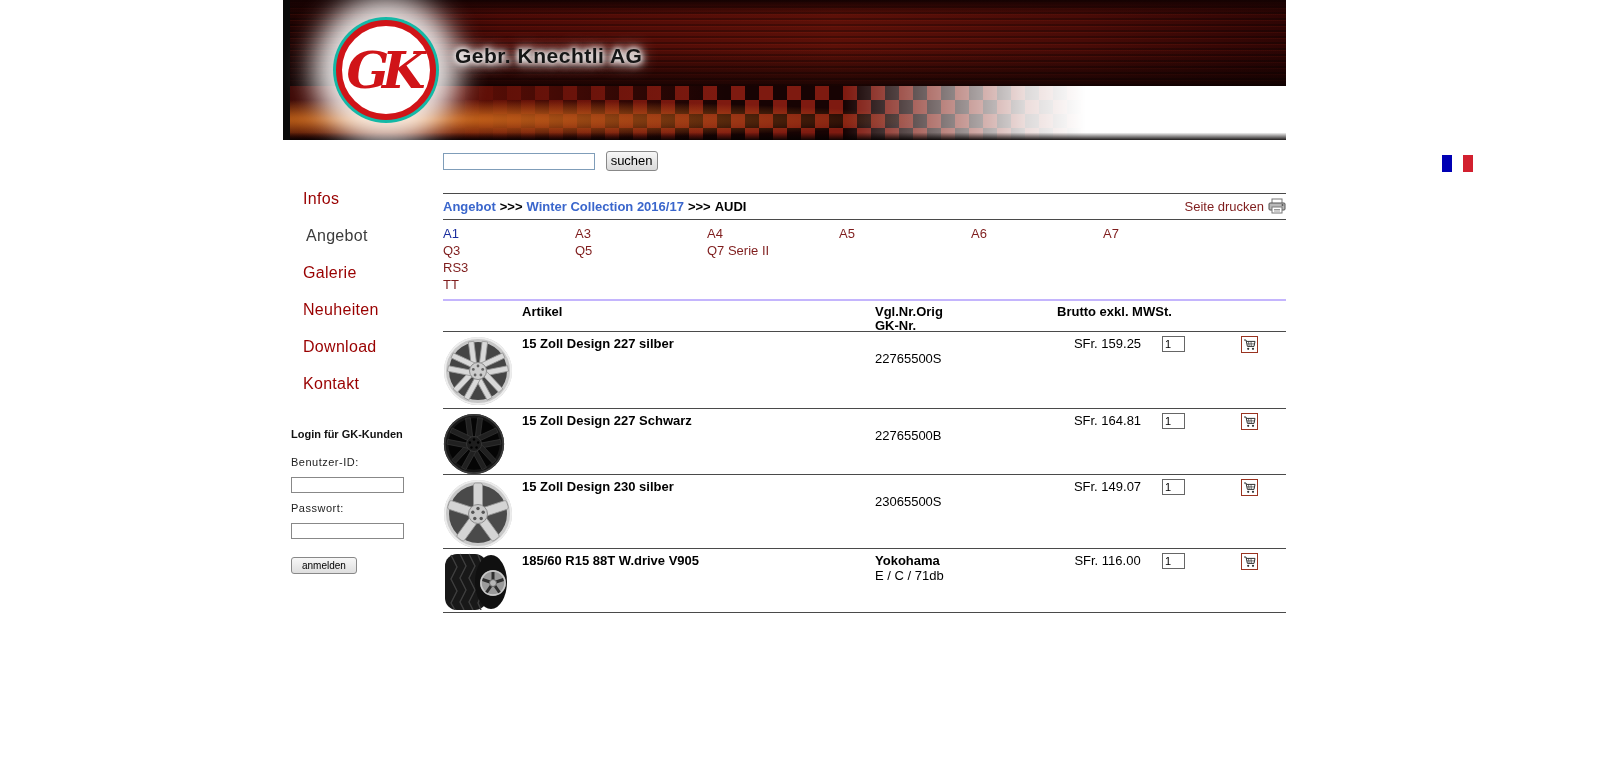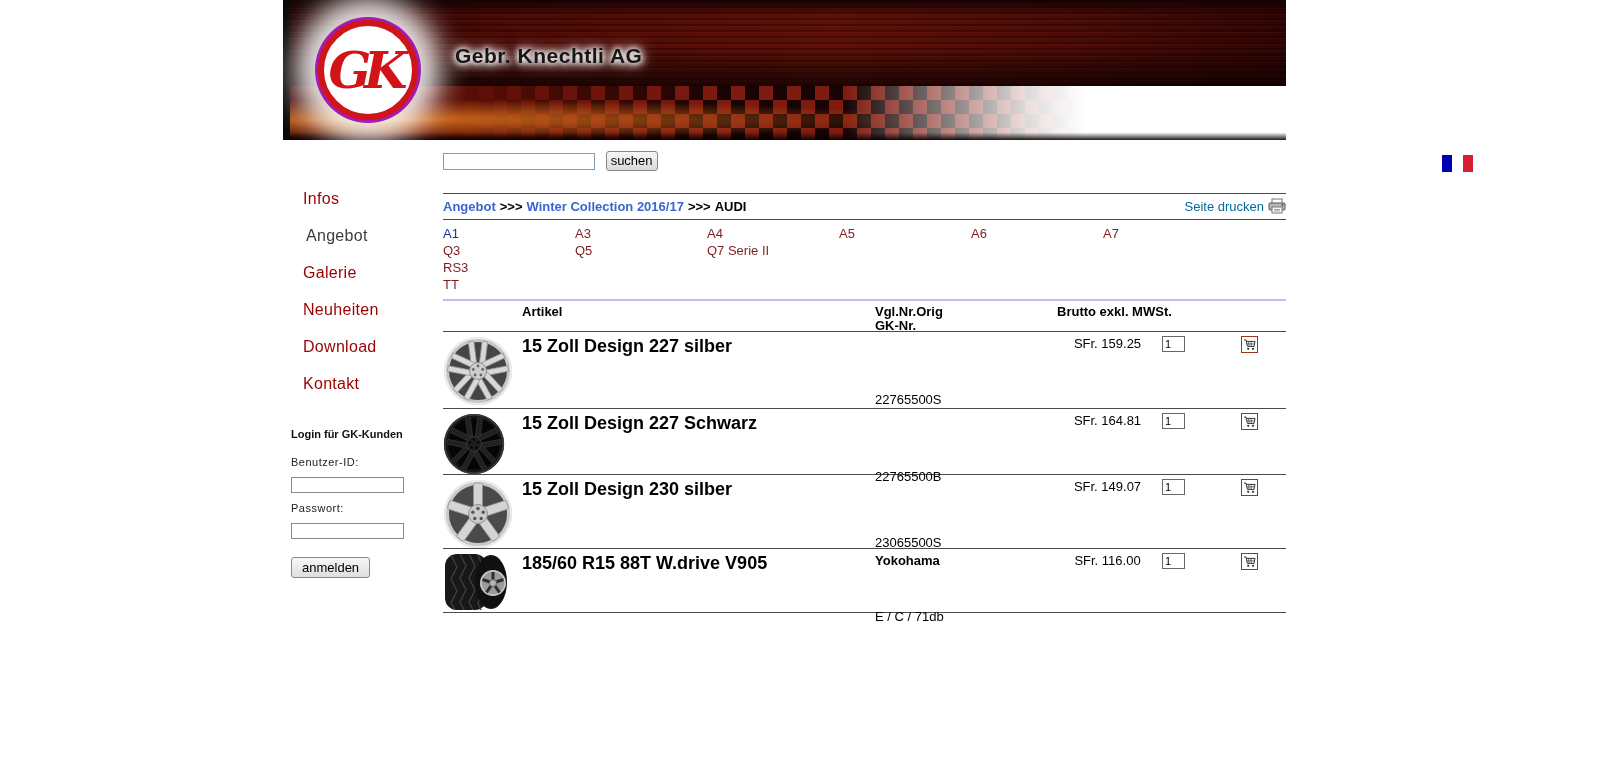--- a/index.html
+++ b/index.html
@@ -21,40 +21,40 @@
     position:absolute; left:0; top:86px; right:0; height:54px;
     background:
       linear-gradient(to top, rgba(5,1,1,0.9) 0%, rgba(5,1,1,0) 14%),
       radial-gradient(ellipse at 11% 62%, rgba(224,120,30,0.85), rgba(0,0,0,0) 42%),
       linear-gradient(to right, #3a0704 0%, #5a0e06 13%, rgba(92,14,6,0.92) 20%, rgba(60,8,4,0.0) 44%),
       linear-gradient(to right, rgba(255,255,255,0) 56%, rgba(255,255,255,0.85) 74%, #ffffff 80%),
       repeating-conic-gradient(#170303 0% 25%, #7e1a10 25% 50%);
     background-size:auto, auto, auto, auto, 28px 28px;
   }
   .banner-leftedge { position:absolute; left:0; top:0; width:7px; height:140px; background:#0a0a0a; }
-  .logo-glow { position:absolute; left:32px; top:17px; width:106px; height:106px; border-radius:50%;
-    background:#a21caf; box-shadow:0 0 28px 20px rgba(255,255,255,0.88); }
+  .logo-glow { position:absolute; left:50px; top:17px; width:106px; height:106px; border-radius:50%;
+    background:#14b8a6; box-shadow:0 0 28px 20px rgba(255,255,255,0.88); }
   .logo-circle { position:absolute; inset:3px; border-radius:50%; border:6px solid #d01418;
     background:#fff; display:flex; align-items:center; justify-content:center; }
   .logo-text { font-family:"DejaVu Serif", serif; font-style:italic; font-weight:bold;
     font-size:50px; color:#d01418; letter-spacing:-7px; padding-right:7px; }
   .company-name { position:absolute; left:172px; top:44px; font-size:21px; font-weight:bold; color:#161616;
     text-shadow:0 0 5px #fff, 0 0 10px #fff, 0 0 18px #fff, 1px 1px 8px #fff; letter-spacing:0.5px; }
 
   
   .sidebar { position:absolute; left:0; top:140px; width:160px; }
   .nav { padding:50px 0 0 20px; }
   .nav-item { display:block; font-size:16px; font-weight:normal; color:#990000; margin-bottom:19px;
     text-decoration:none; letter-spacing:0.3px; cursor:pointer; }
   .nav-item.active { color:#3c3c3c; padding-left:3px; }
   .login { position:absolute; left:8px; top:288px; width:145px; }
   .login-title { font-size:11px; font-weight:bold; color:#111; margin-bottom:16px; }
   .login-label { font-size:11px; color:#222; margin-bottom:9px; letter-spacing:0.5px; }
   .login-input { width:113px; height:16px; border:1px solid #888; background:#fff; font-size:11px; padding:0 2px; display:block; margin-bottom:9px; }
-  .login-btn { margin-top:9px; font-size:13px; padding:2px 10px; border:1px solid #888; border-radius:3px;
+  .login-btn { margin-top:9px; font-size:10px; padding:2px 10px; border:1px solid #888; border-radius:3px;
     background:linear-gradient(to bottom,#f7f7f7,#dedede); cursor:pointer; font-family:"Liberation Sans",sans-serif; }
 
   
   .main { position:absolute; left:160px; top:140px; width:843px; }
 
   .search-row { margin-top:11px; height:22px; }
   .search-input { width:152px; height:17px; border:1px solid #7f9db9; font-size:12px; padding:0 2px; vertical-align:middle; }
   .search-btn { margin-left:7px; font-size:13px; padding:1px 4px 2px; border:1px solid #888; border-radius:3px;
     background:linear-gradient(to bottom,#f7f7f7,#d9d9d9); cursor:pointer; vertical-align:middle; font-family:"Liberation Sans",sans-serif; }
 
@@ -63,42 +63,42 @@
   .flag .b { background:#0000b4; }
   .flag .w { background:#ffffff; }
   .flag .r { background:#d2202f; }
 
   .crumb-bar { margin-top:20px; border-top:1px solid #4a4a4a; border-bottom:1px solid #4a4a4a;
     padding:4px 0 5px; display:flex; justify-content:space-between; align-items:center;gap:8px; }
   .crumb { font-weight:bold; font-size:13px; }
   .crumb a { color:#3a66cc; text-decoration:none; cursor:pointer; }
   .crumb .sep { color:#000; padding:0 4px; }
   .crumb .current { color:#000; }
-  .print-link { font-size:13px; color:#0369a1; text-decoration:none; display:flex; align-items:center; gap:4px; cursor:pointer; }
+  .print-link { font-size:13px; color:#7f1d1d; text-decoration:none; display:flex; align-items:center; gap:4px; cursor:pointer; }
 
   .models { padding:5px 0 6px; }
   .model-row { display:flex; line-height:17px; }
   .model-cell { width:132px; }
   .model-link { color:#7f1d1d; font-size:13px; text-decoration:none; cursor:pointer; }
   .model-link.selected { color:#1c2f9e; font-weight:normal; }
 
   
   .table { border-top:2px solid #c4b5fd; }
   .t-row { display:flex; }
   .col-img { width:79px; padding-top:4px; }
   .col-title { flex:1; padding-top:4px; }
   .col-mid { width:144px; padding-top:4px; }
   .col-price { width:229px; padding-top:4px; display:flex; align-items:flex-start;margin-left:38px; }
   .t-head { height:30px; }
   .t-head .h { font-weight:bold; font-size:13px; line-height:14px; }
   .t-body-row { border-top:1px solid #4a4a4a; }
   .row-h1 { height:77px; } .row-h2 { height:66px; } .row-h3 { height:74px; } .row-h4 { height:65px; border-bottom:1px solid #4a4a4a; }
-  .prod-title { font-weight:bold; font-size:18px; }
+  .prod-title { font-weight:bold; font-size:13px; }
   .mid-l1 { font-weight:bold; font-size:13px; min-height:15px; }
-  .mid-l2 { font-size:13px;margin-top:41px; }
+  .mid-l2 { font-size:13px; }
   .price-val { width:101px; text-align:center; font-size:13px; }
   .qty-input { width:23px; height:16px; border:1px solid #666; font-size:11px; padding:0 0 0 2px; margin-left:4px; }
   .cart-btn { margin-left:56px; width:17px; height:17px; border:1px solid #993320; background:#fff;
     display:flex; align-items:center; justify-content:center; cursor:pointer; padding:0; }
   .prod-img { display:block; }
 </style>
 </head>
 <body>
 
 <div class="page">

